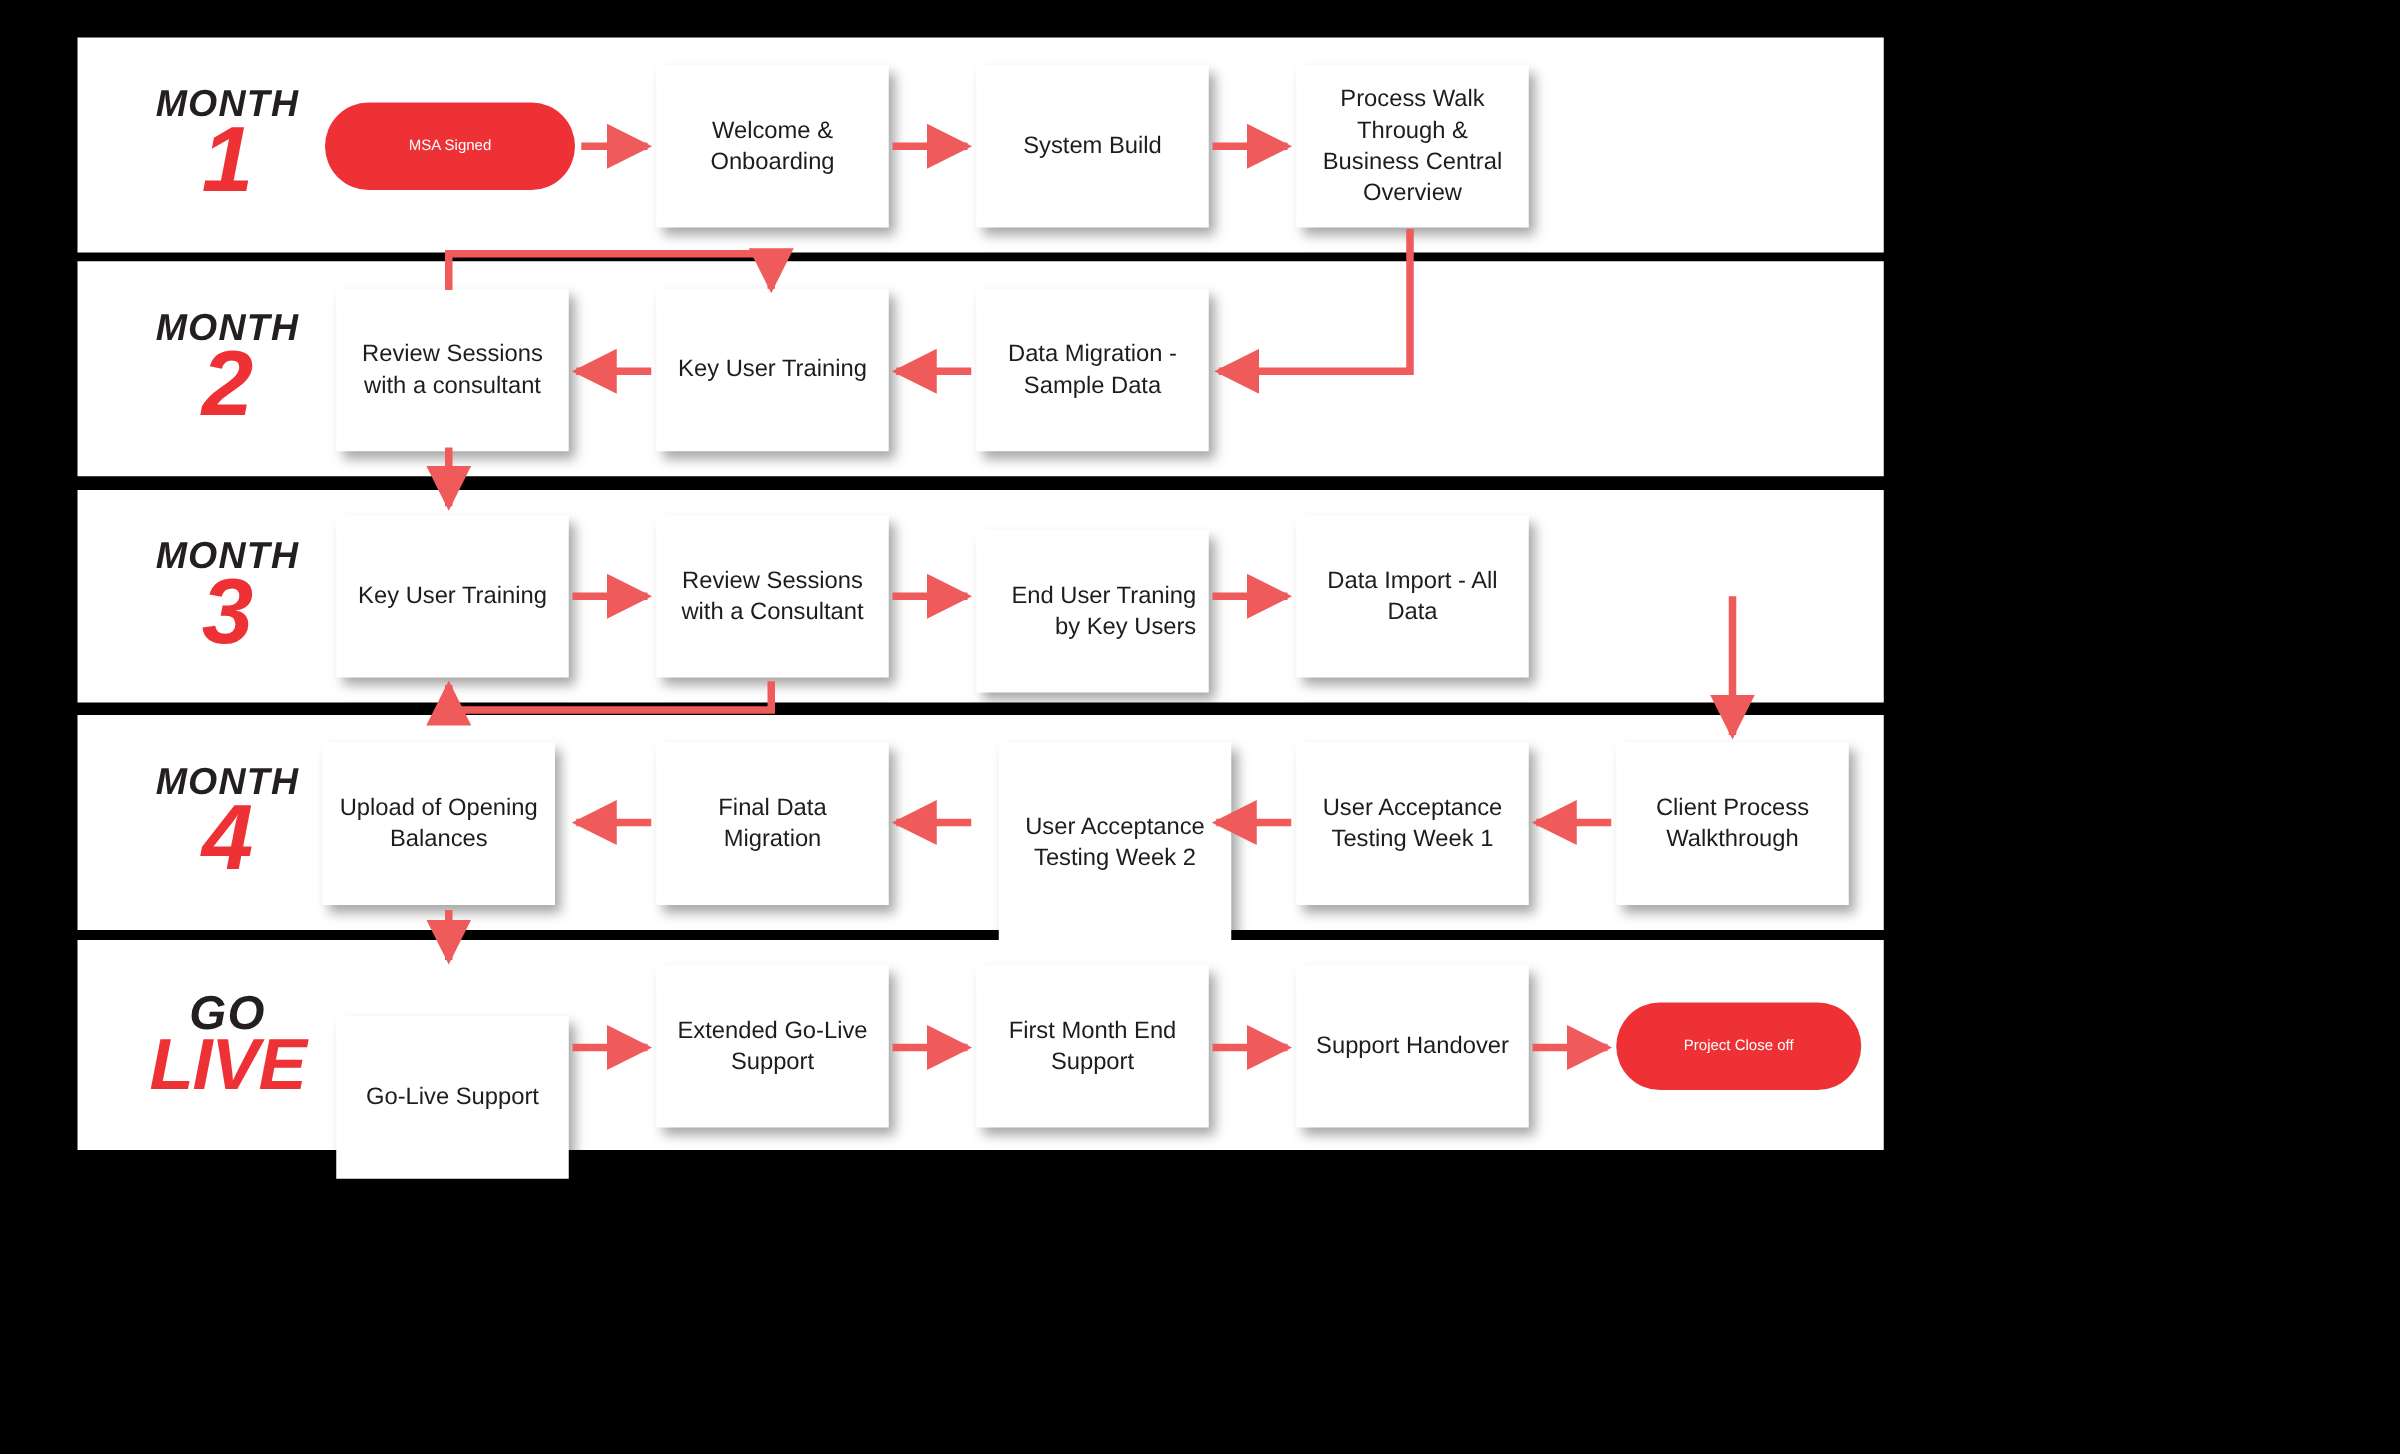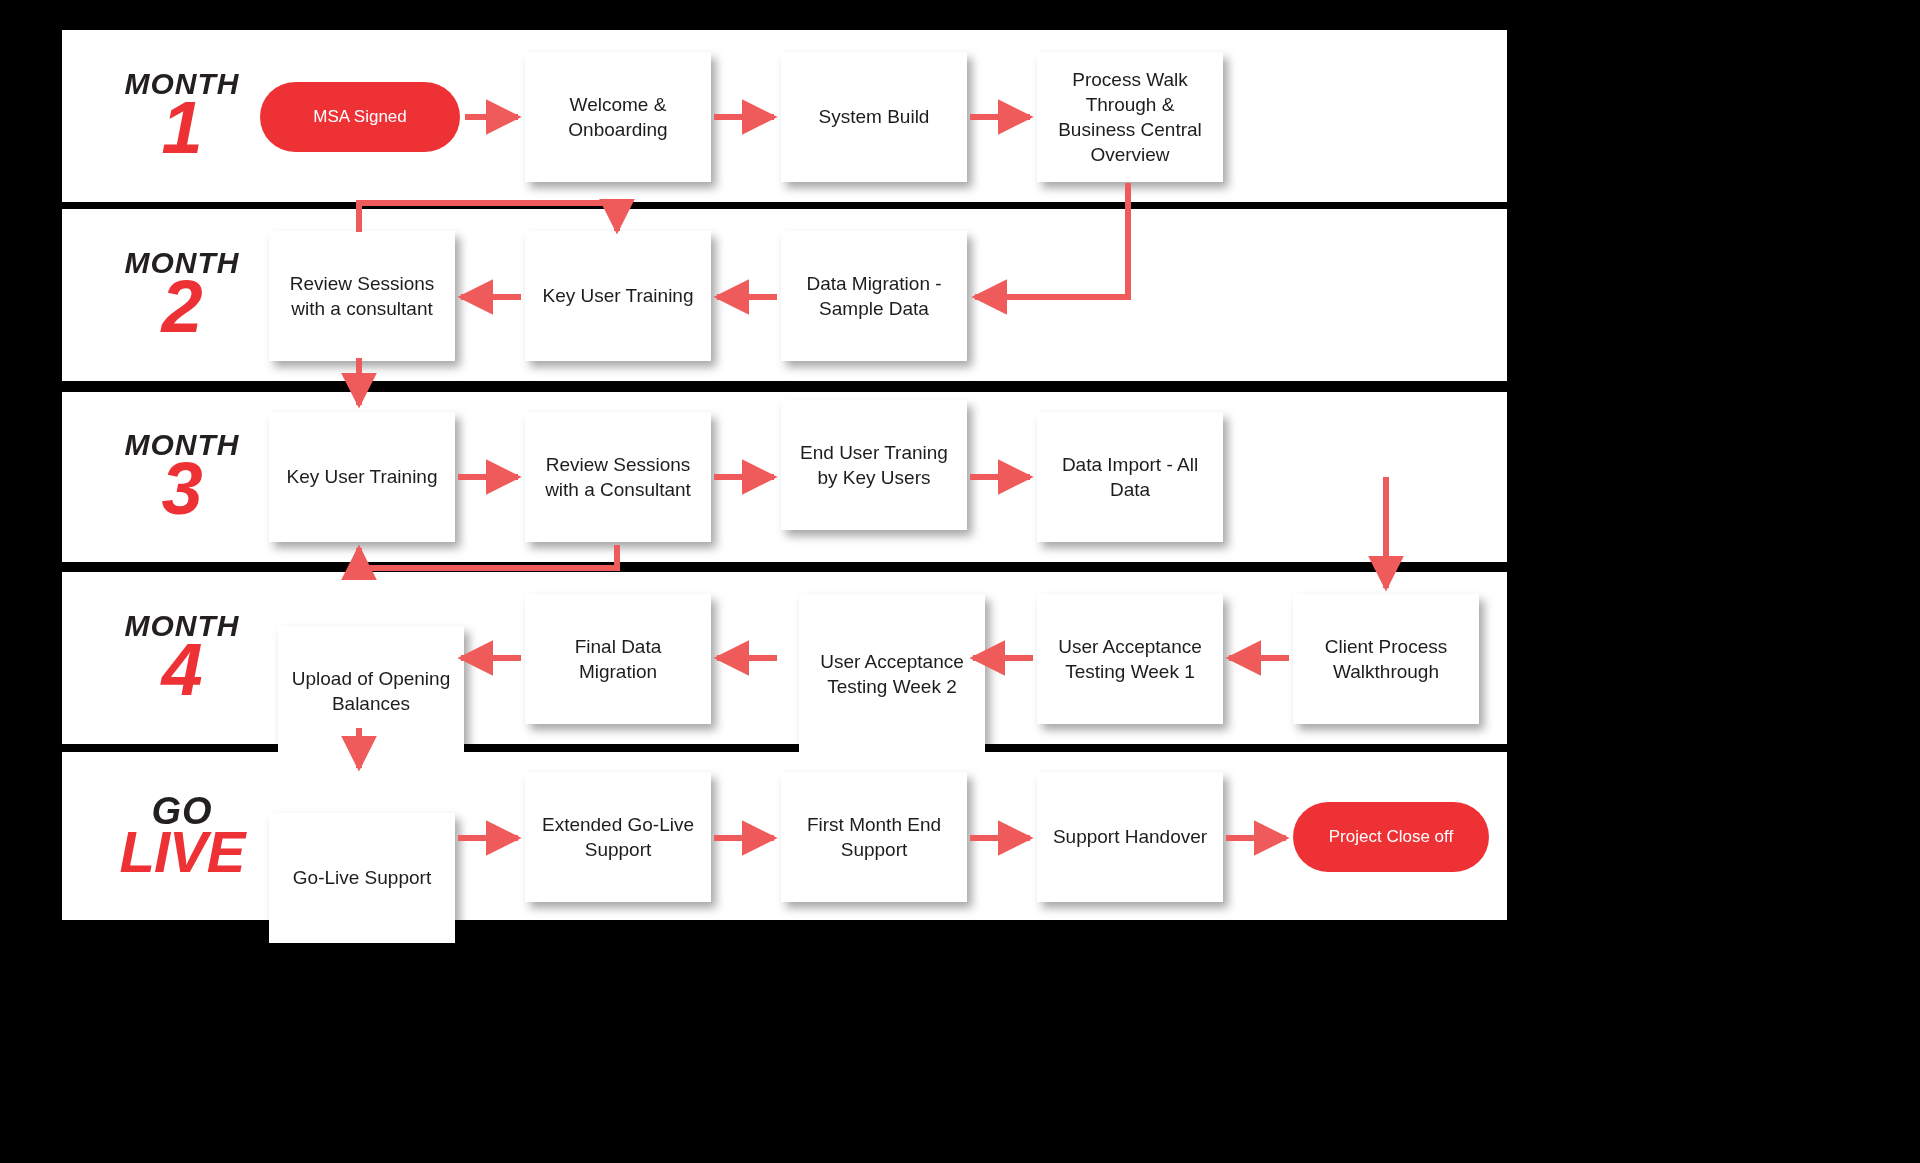--- a/index.html
+++ b/index.html
@@ -24,21 +24,21 @@
   .rl-top.go{font-size:38px;}
 
   .node{position:absolute;background:#fff;
         box-shadow:5px 6px 9px rgba(0,0,0,0.35);
         display:flex;align-items:center;justify-content:center;text-align:center;
         color:#1d1d1b;font-size:19px;line-height:1.32;padding:4px 10px;
         box-sizing:border-box;font-family:"Liberation Sans",sans-serif;}
 
   .pill{position:absolute;background:#ee3135;border-radius:60px;
         display:flex;align-items:center;justify-content:center;text-align:center;
-        color:#fff;font-size:17px;line-height:1.3;box-sizing:border-box;
+        color:#fff;font-size:12px;line-height:1.3;box-sizing:border-box;
         font-family:"Liberation Sans",sans-serif;}
 
   .conn{position:absolute;pointer-events:none;}
   svg{display:block;overflow:visible;}
 </style>
 </head>
 <body>
 
 <div id="stage">
 
@@ -63,30 +63,30 @@
     <div class="node" style="left:719px;top:22px;width:186px;height:130px;">Data Migration - Sample Data</div>
   </div>
 
   <div class="band" id="band3">
     <div class="row-label">
       <div class="rl-top">MONTH</div>
       <div class="rl-big">3</div>
     </div>
     <div class="node" style="left:207px;top:20px;width:186px;height:130px;">Key User Training</div>
     <div class="node" style="left:463px;top:20px;width:186px;height:130px;">Review Sessions with a Consultant</div>
-    <div class="node" style="left:719px;top:8px;width:186px;height:130px;">End User Traning by Key Users</div>
+    <div class="node" style="left:719px;top:32px;width:186px;height:130px;text-align:right;">End User Traning by Key Users</div>
     <div class="node" style="left:975px;top:20px;width:186px;height:130px;">Data Import - All Data</div>
   </div>
 
   <div class="band" id="band4">
     <div class="row-label">
       <div class="rl-top">MONTH</div>
       <div class="rl-big">4</div>
     </div>
-    <div class="node" style="left:216px;top:22px;width:186px;height:130px;margin-top:32px;">Upload of Opening Balances</div>
+    <div class="node" style="left:196px;top:22px;width:186px;height:130px;">Upload of Opening Balances</div>
     <div class="node" style="left:463px;top:22px;width:186px;height:130px;">Final Data Migration</div>
     <div class="node" style="left:719px;top:22px;width:186px;height:160px;margin-left:18px;">User Acceptance Testing Week 2</div>
     <div class="node" style="left:975px;top:22px;width:186px;height:130px;">User Acceptance Testing Week 1</div>
     <div class="node" style="left:1231px;top:22px;width:186px;height:130px;">Client Process Walkthrough</div>
   </div>
 
   <div class="band" id="band5">
     <div class="row-label">
       <div class="rl-top go">GO</div>
       <div class="rl-big word">LIVE</div>

